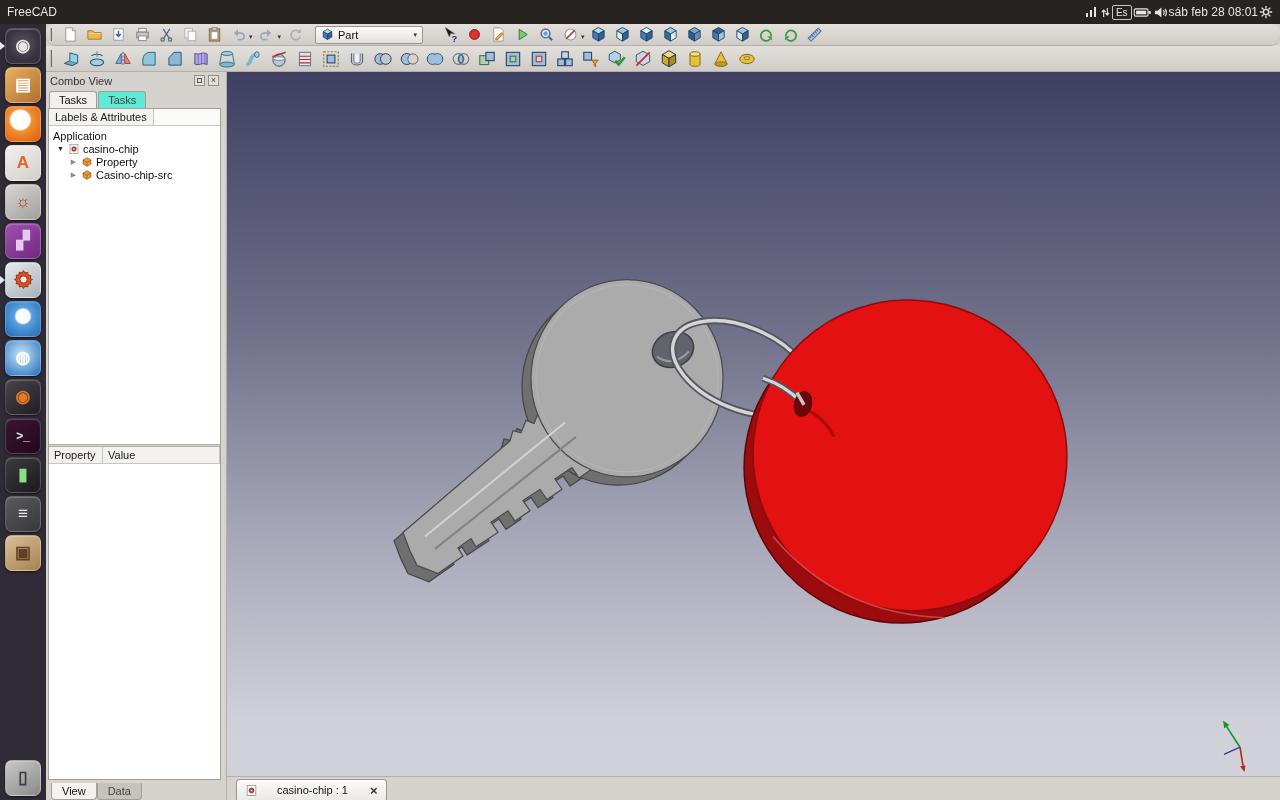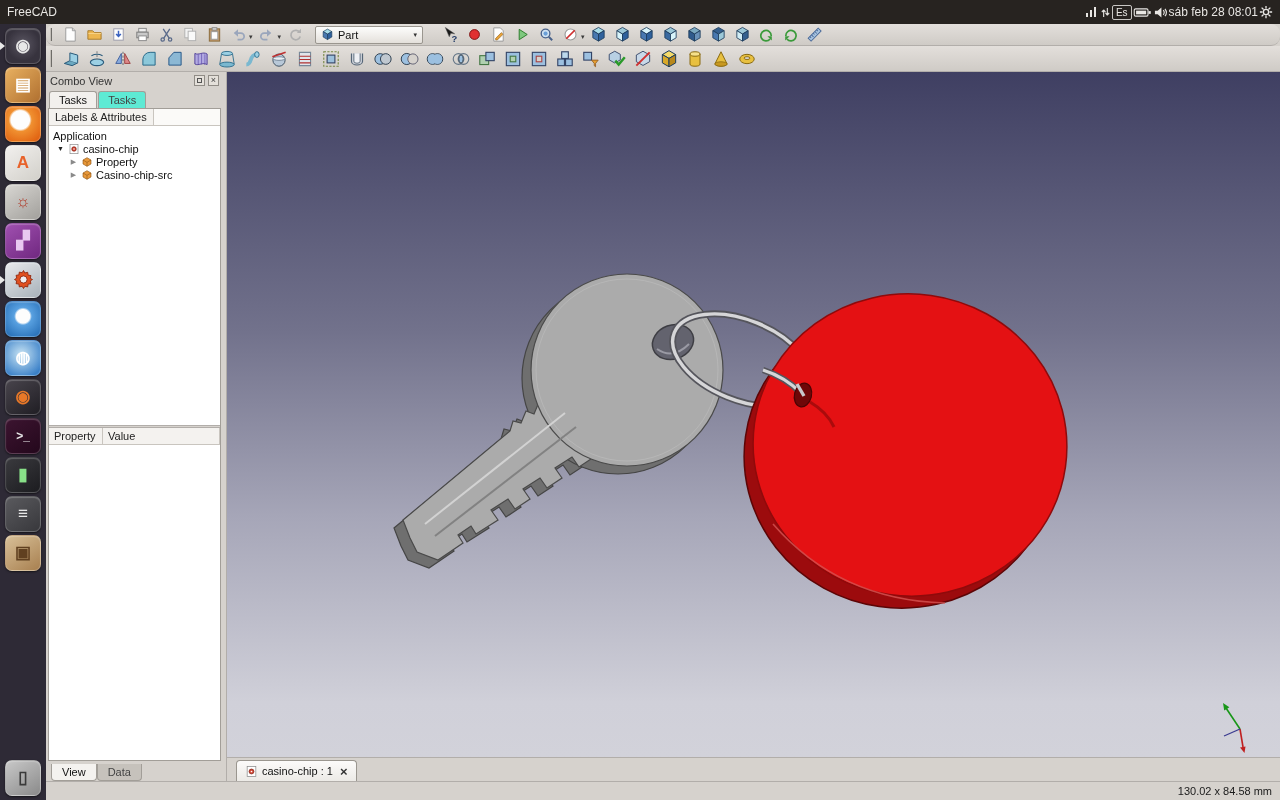--- a/index.html
+++ b/index.html
@@ -63,21 +63,21 @@
 .prop-body{flex:1;background:#fff;}
 .cv-btabs{height:20px;display:flex;align-items:flex-end;padding-left:5px;background:var(--tb-bg,#d6d2cd);}
 .btab{padding:2px 10px;border:1px solid #a29e98;border-top:none;border-radius:0 0 4px 4px;background:#c6c2bc;color:#444;}
 .btab.active{background:#f4f2ef;color:#111;}
 .splitter-v{width:4px;background:var(--tb-bg,#d6d2cd);border-right:1px solid #b2aeaa;}
 
 .vp-col{flex:1;display:flex;flex-direction:column;min-width:0;}
 .viewport{flex:1;position:relative;background:linear-gradient(180deg,var(--vg-top,#3f3f62) 0%,#72728c 38%,#a6a6b8 65%,var(--vg-bot,#d0d0d9) 92%,#d2d2da 100%);}
 .scene{position:absolute;inset:0;width:100%;height:100%;}
 .doctab-bar{height:24px;background:var(--tb-bg,#d6d2cd);border-top:1px solid #b2aeaa;display:flex;align-items:flex-end;padding:0 0 0 9px;}
-.doctab{height:21px;display:flex;align-items:center;gap:4px;padding:0 8px;border:1px solid #9a968f;border-bottom:none;border-radius:4px 4px 0 0;background:linear-gradient(#fcfbfa,#eceae6);color:#111;}
+.doctab{height:21px;display:flex;align-items:center;gap:19px;padding:0 8px;border:1px solid #9a968f;border-bottom:none;border-radius:4px 4px 0 0;background:linear-gradient(#fcfbfa,#eceae6);color:#111;}
 .doctab .ticon{width:13px;height:13px;}
 .dt-close{font-size:13px;font-weight:bold;color:#333;margin-left:3px;line-height:1;}
 .statusbar{height:19px;background:var(--tb-bg,#d6d2cd);border-top:1px solid #b2aeaa;display:flex;align-items:center;justify-content:flex-end;padding:0 8px;}
 .sb-dims{font-size:11px;color:#1a1a1a;}
 </style>
 </head>
 <body>
 
 <div class="topbar">
   <span class="tb-title">FreeCAD</span>
@@ -800,17 +800,14 @@
                   <circle cx="9" cy="9" r="1.2" fill="#fff"></circle>
                 </svg>
               </span>
             <span>casino-chip : 1</span>
             <span class="dt-close">×</span>
           </div>
         </div>
       </div>
     </div>
 
-    <div class="statusbar">
-      <span class="sb-dims">130.02 x 84.58 mm</span>
-    </div>
   </div>
 </div>
 
 </body></html>

